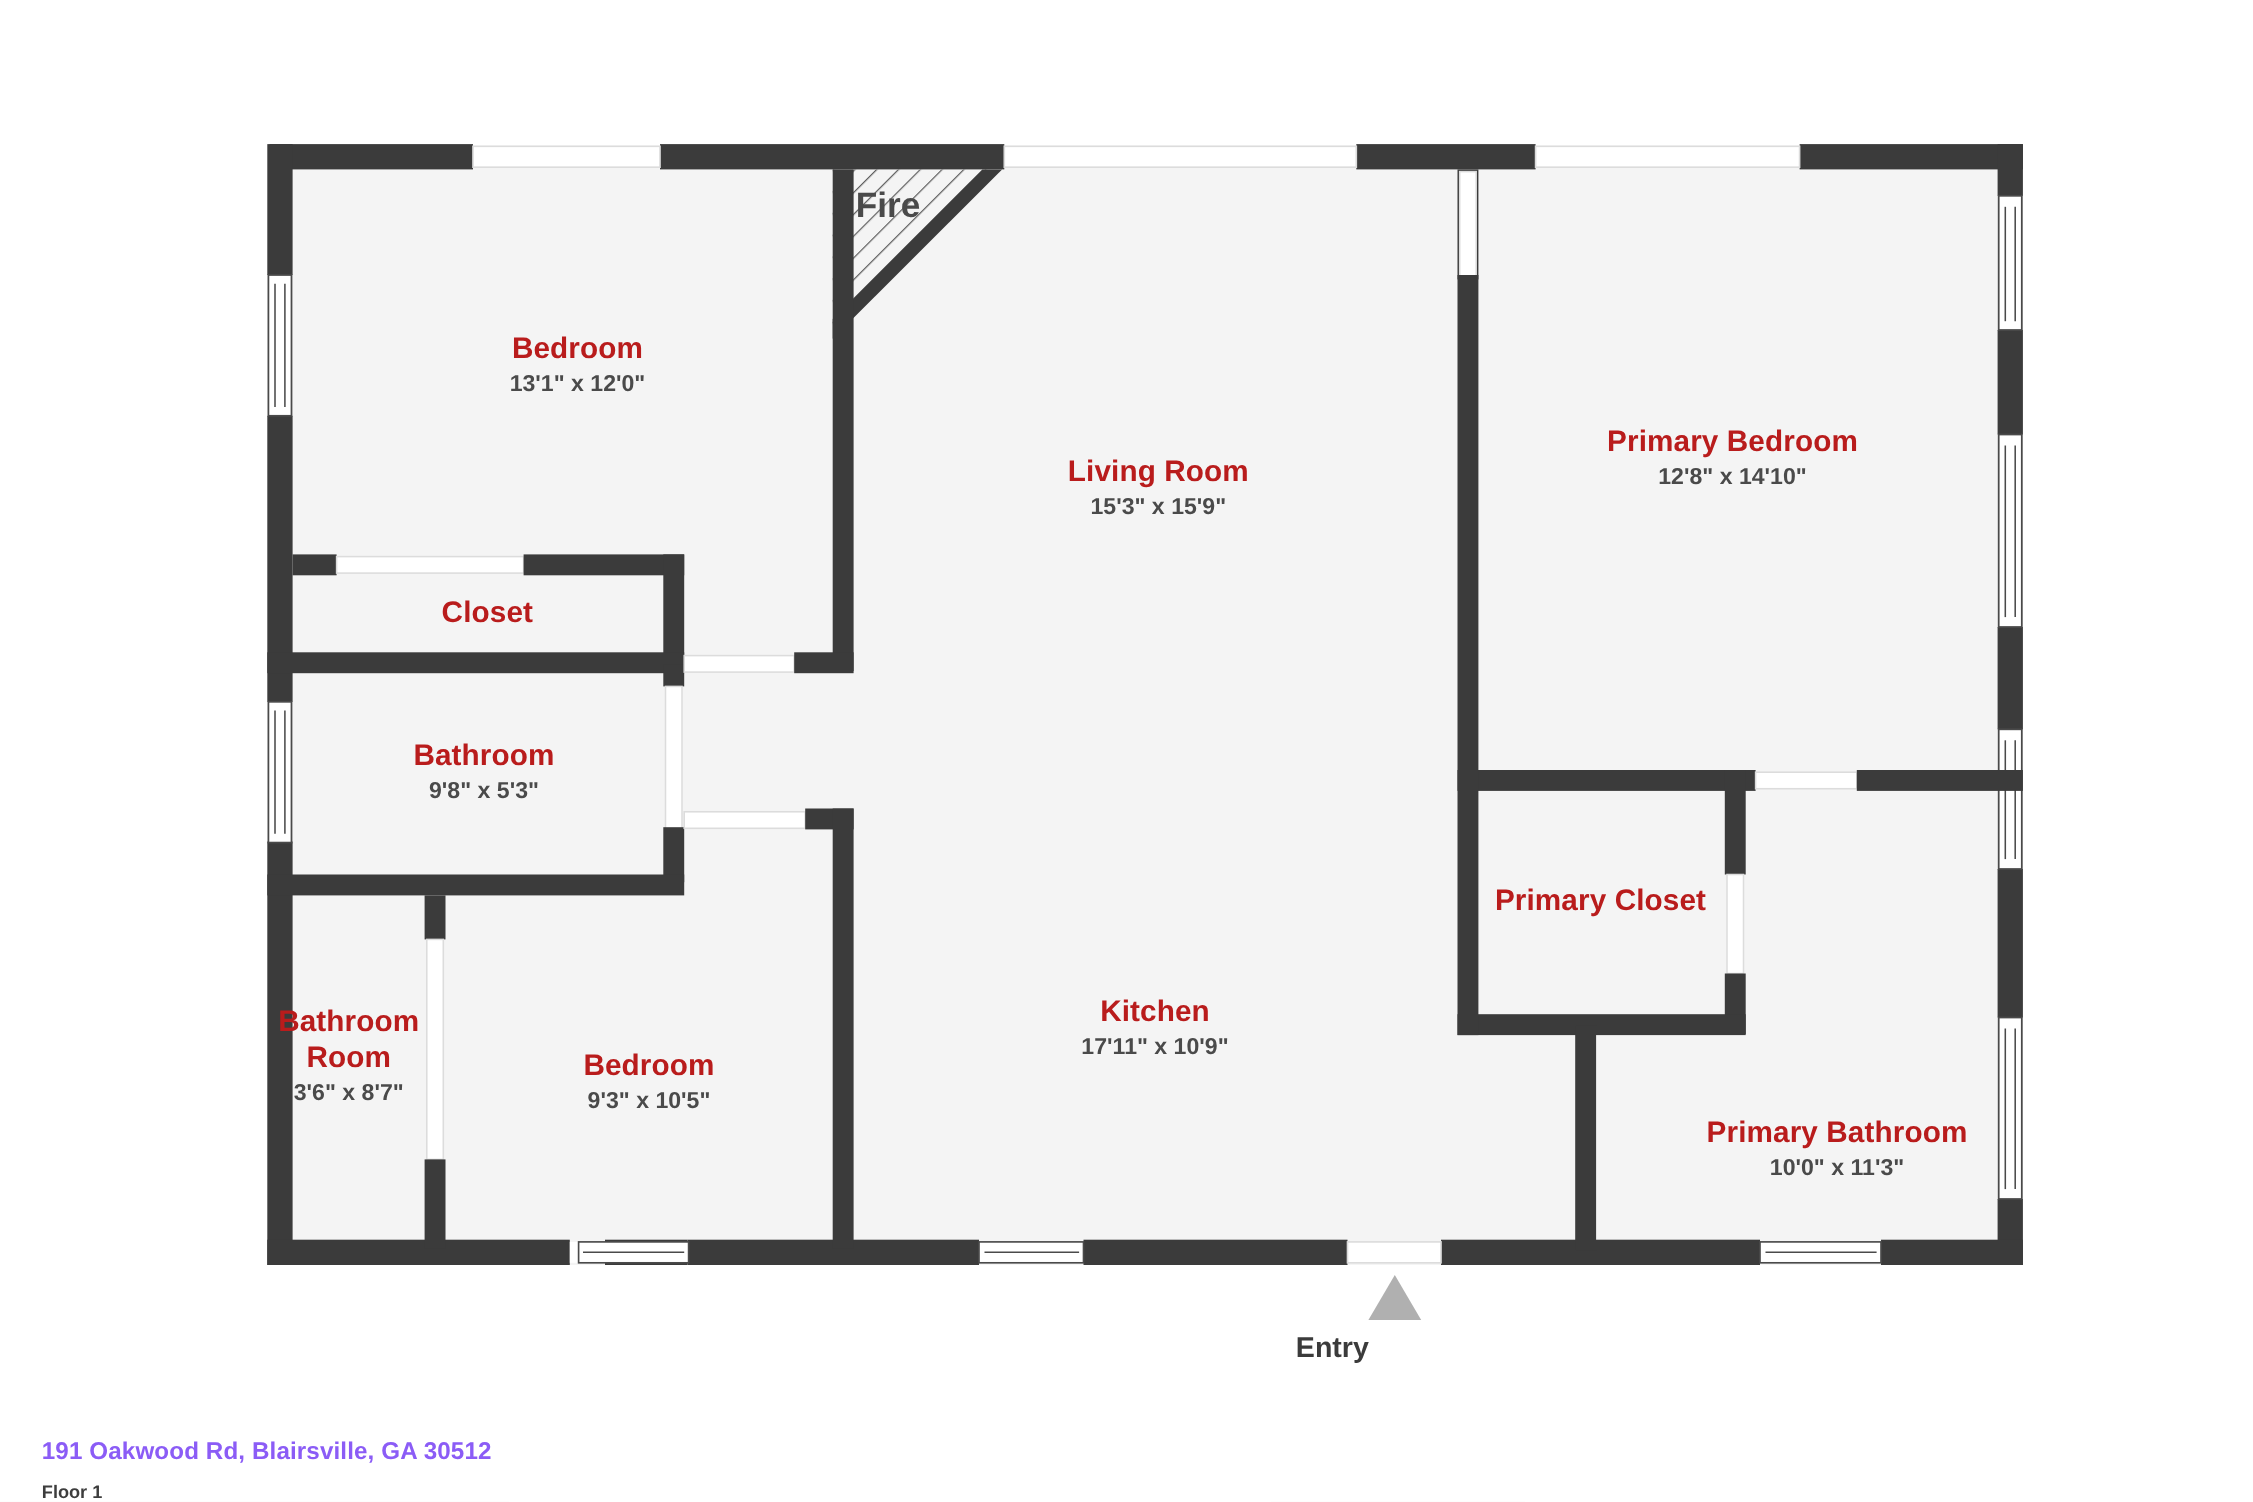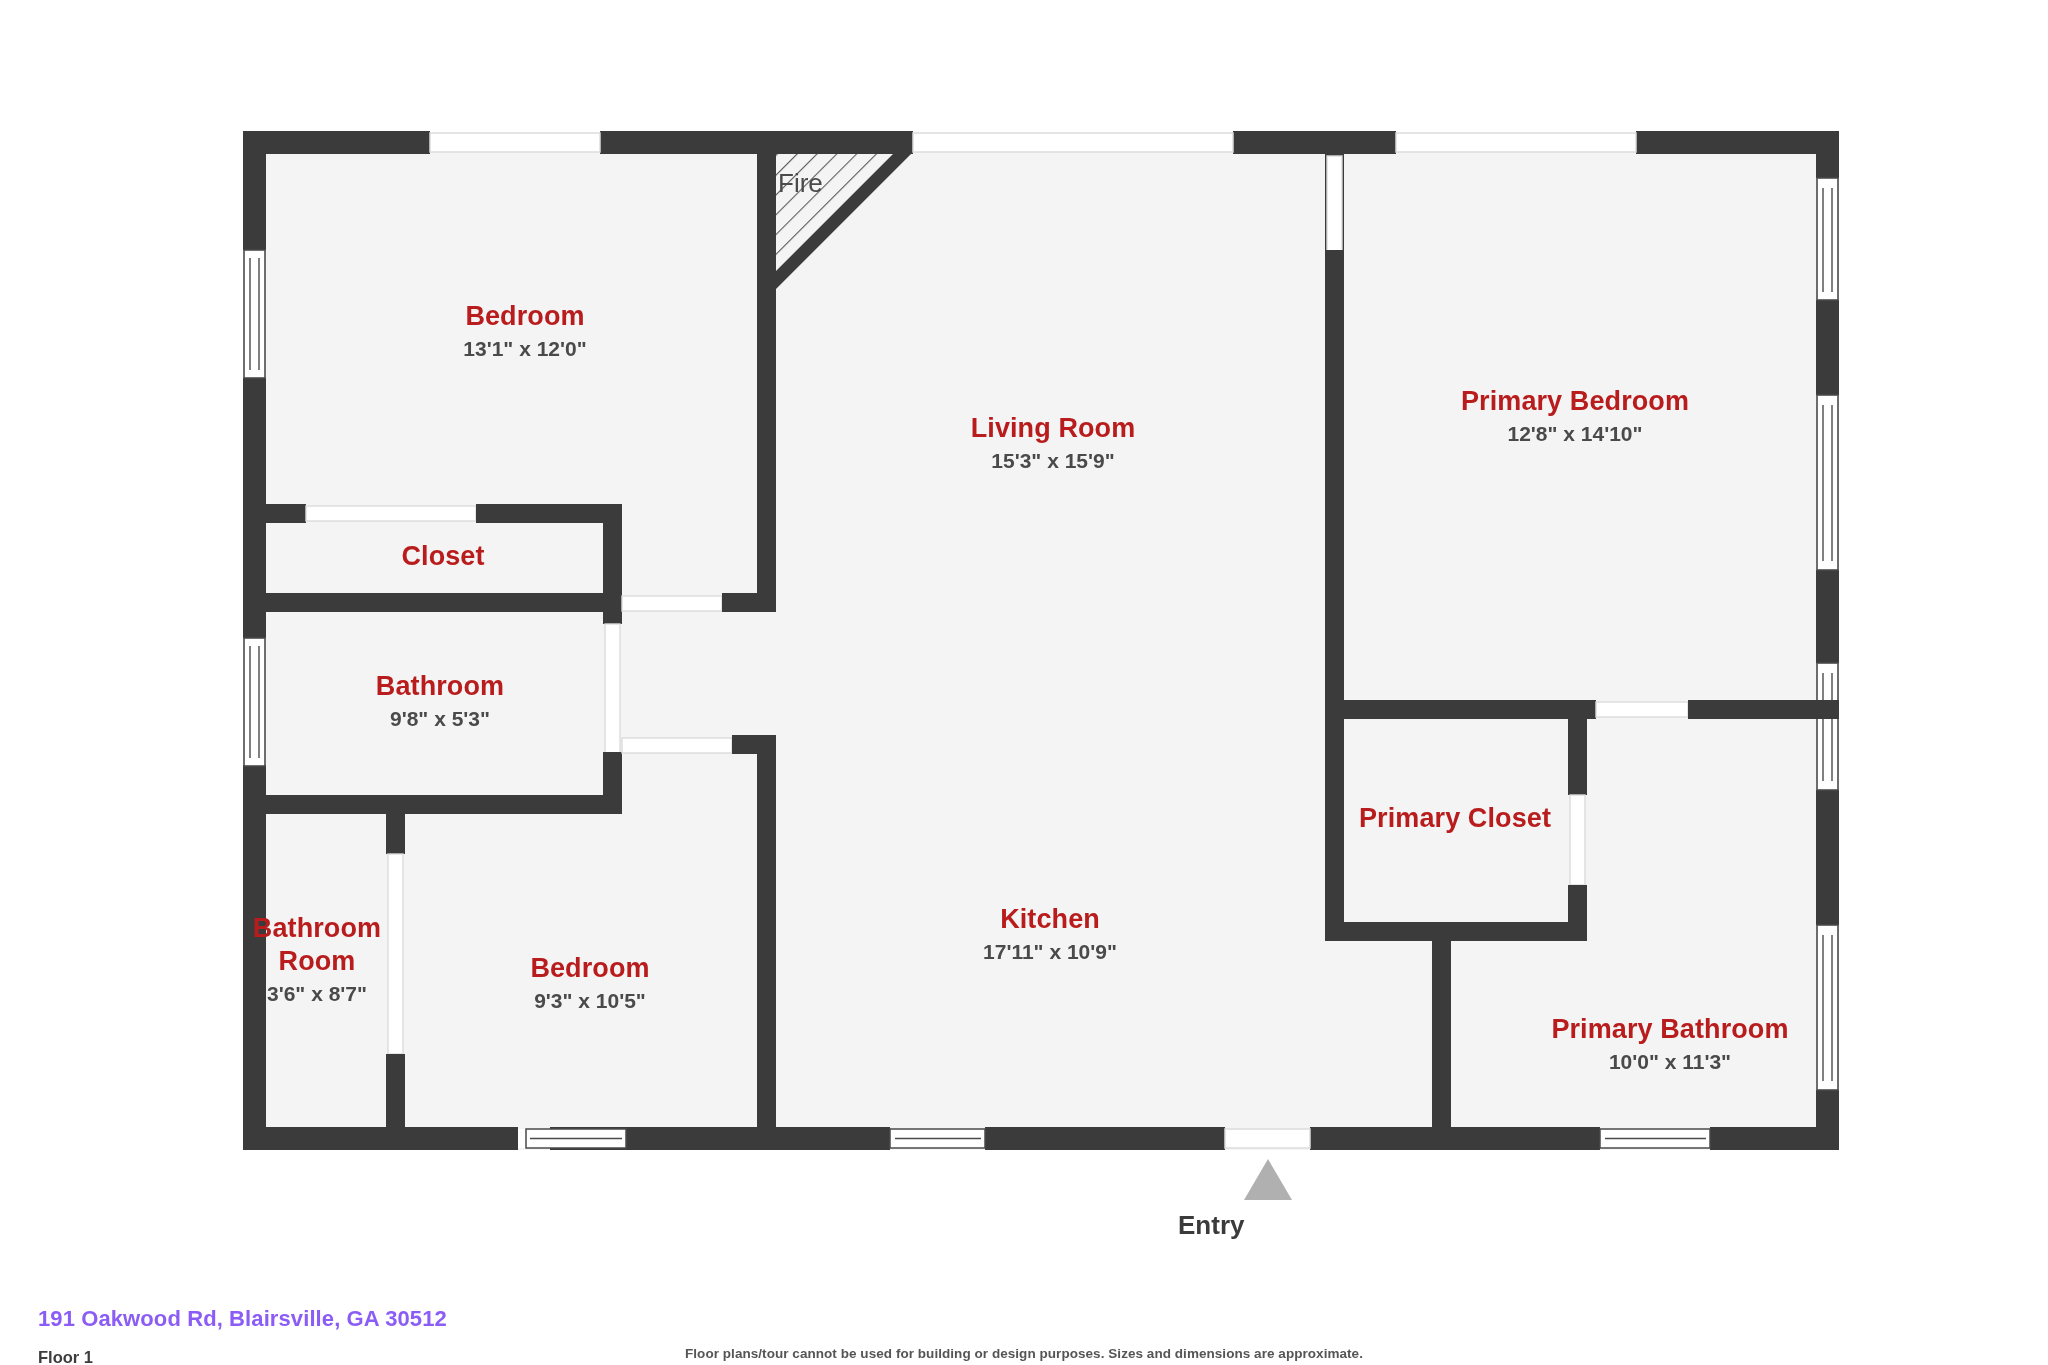--- a/index.html
+++ b/index.html
@@ -42,22 +42,22 @@
     display: block;
     font-weight: bold;
     font-size: 21px;
     margin-top: 3px;
     color: #4a4a4a;
   }
   .room-label.two-line .rl-name { white-space: pre-line; }
 
   .fire-label {
     position: absolute;
-    font-weight: normal;
-    font-size: 26px;
+    font-weight: bold;
+    font-size: 32px;
     color: #4a4a4a;
   }
   .entry-label {
     position: absolute;
     font-weight: bold;
     font-size: 26px;
     color: #3b3b3b;
     text-align: left;
   }
   
@@ -282,15 +282,14 @@
     <span class="rl-name">Primary Bathroom</span>
     <span class="rl-dim">10'0" x 11'3"</span>
   </div>
 
   <div class="fire-label" style="left:778px; top:168px;">Fire</div>
 
   <div class="entry-label" style="left:1178px; top:1210px; width:180px;">Entry</div>
 
   <div class="footer-addr">191 Oakwood Rd, Blairsville, GA 30512</div>
   <div class="footer-floor">Floor 1</div>
-  <div class="footer-disc">Floor plans/tour cannot be used for building or design purposes. Sizes and dimensions are approximate.</div>
 
 </div>
 
 </body></html>

